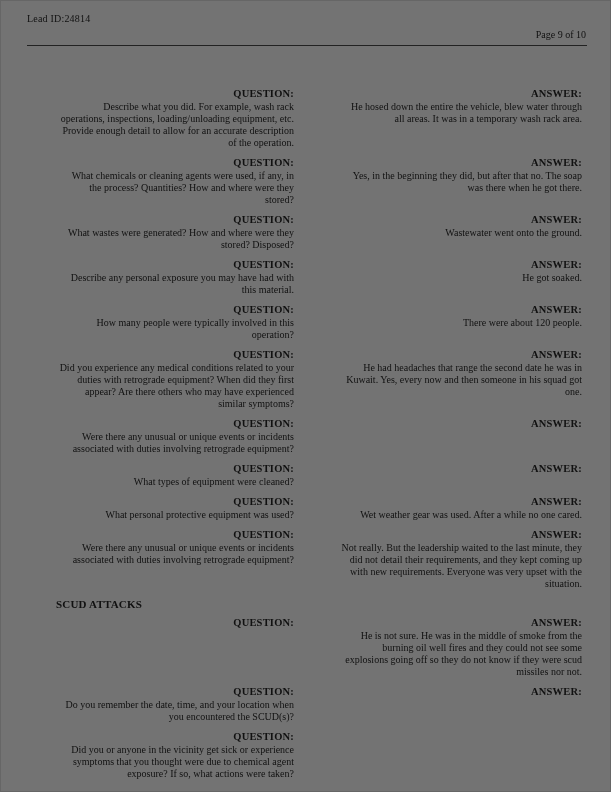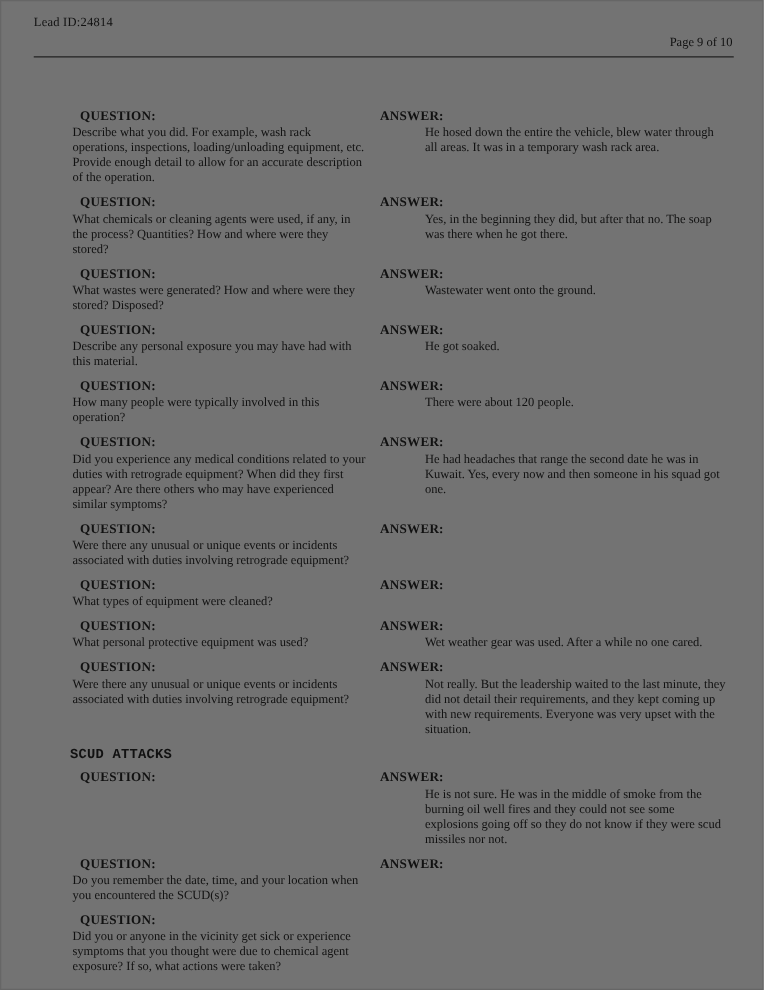--- a/index.html
+++ b/index.html
@@ -14,36 +14,36 @@
   }
   .header {
     display:flex; justify-content:space-between; align-items:flex-start;
     padding:12px 24px 3px 26px;
     font-size:10px;
   }
   .lead-id { font-size:10px; letter-spacing:0.2px; }
   .page-num { font-size:10px; margin-top:16px; }
   .rule { border-top:1.3px solid #222; margin:2px 23px 0 26px; }
   .content { margin:42px 28px 0 57px; }
-  .qa-row { display:flex; margin-bottom:8px; }
+  .qa-row { display:flex; margin-bottom:8px;text-align:right; }
   .qcol { width:246px; padding-right:10px; flex:none; }
   .acol { flex:1; min-width:0; }
   .lbl {
     font-weight:bold; font-size:10.5px; line-height:12px;
     letter-spacing:0.2px;
   }
   .qcol .lbl { padding-left:6px; }
   .qtext, .atext {
     font-size:10px; line-height:12px; margin-top:1px;
   }
   .qtext { max-width:238px; }
   .atext { max-width:268px;margin-left:36px; }
   .section-heading {
     font-weight:bold; font-size:11px; line-height:13px;
-    margin:2px 0 6px -2px; letter-spacing:0.2px;font-family:Liberation Mono, monospace;
+    margin:2px 0 6px -2px; letter-spacing:0.2px;
   }
 </style>
 </head>
 <body>
 
 <div class="page">
 
   <div class="header">
     <span class="lead-id">Lead ID:24814</span>
     <span class="page-num">Page  9  of  10</span>

